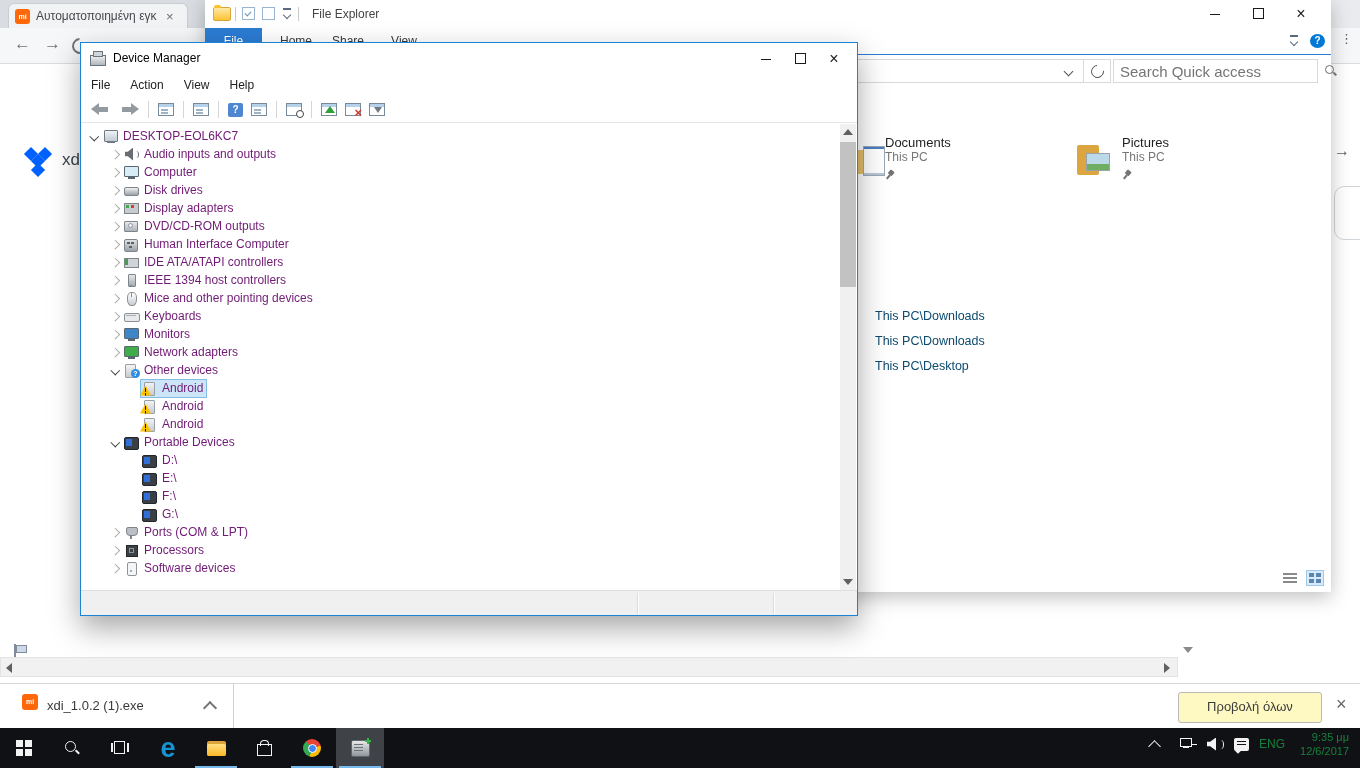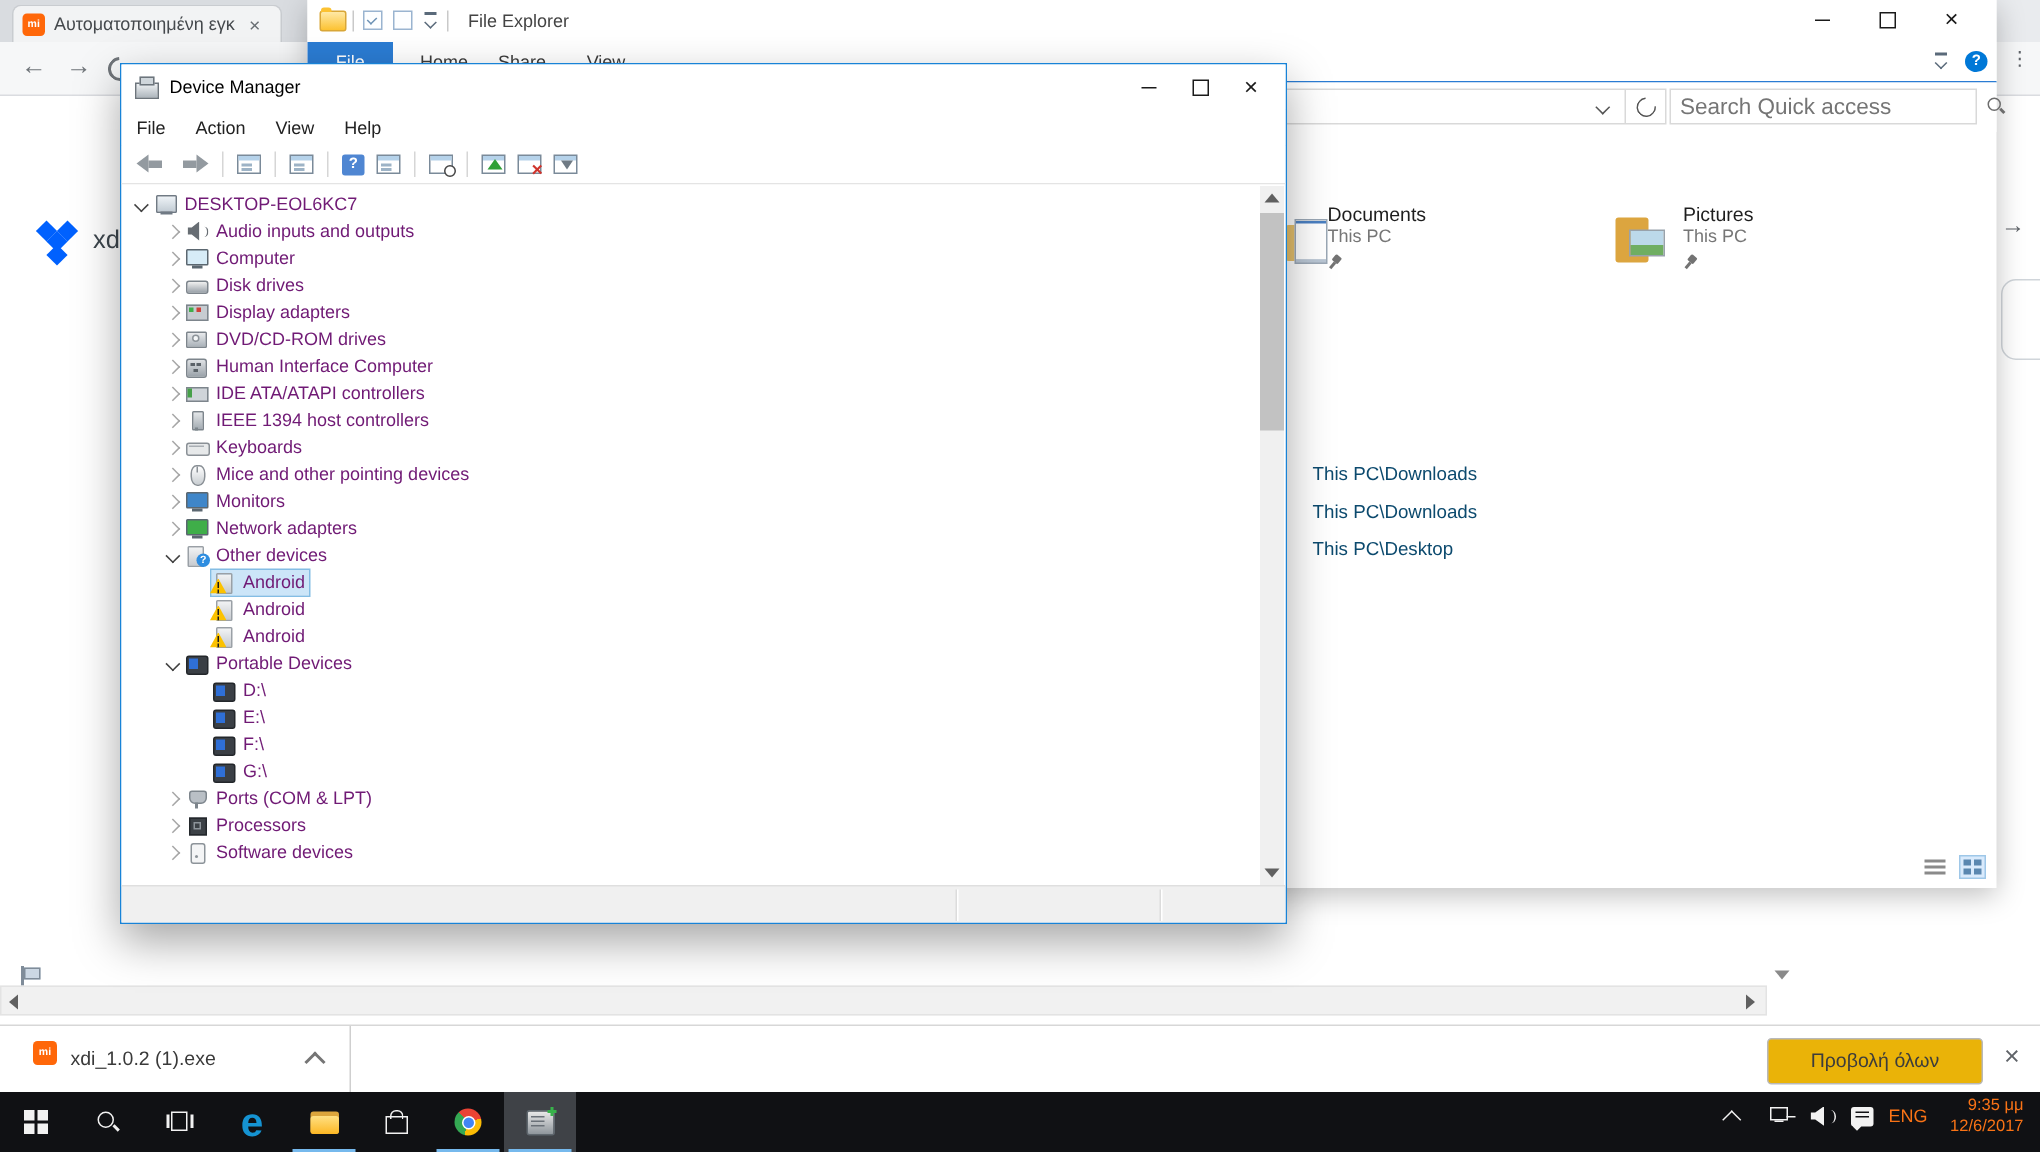--- a/index.html
+++ b/index.html
@@ -38,21 +38,21 @@
   .v-down{left:1183px;top:647px;border-left:5px solid transparent;border-right:5px solid transparent;border-top:6px solid #8a8a8a;}
 
   
   .dlbar{left:0;top:683px;width:1360px;height:45px;background:#fff;border-top:1px solid #d7d7d7;box-sizing:border-box;}
   .dl-ico{left:22px;top:10px;width:16px;height:16px;border-radius:3px;background:#ff6709;color:#fff;
     font-size:7px;font-weight:bold;text-align:center;line-height:16px;}
   .dl-ico::after{content:"mi";}
   .dl-name{left:47px;top:14px;font-size:13px;color:#3a3a3a;}
   .dl-chev{left:205px;top:19px;width:8px;height:8px;border-top:2px solid #757575;border-right:2px solid #757575;transform:rotate(-45deg);}
   .dl-sep{left:233px;top:0;width:1px;height:44px;background:#cfcfcf;}
-  .dl-showall{left:1178px;top:8px;width:142px;height:29px;border:1px solid #b9b9b9;border-radius:3px;background:#eab308;
+  .dl-showall{left:1178px;top:8px;width:142px;height:29px;border:1px solid #b9b9b9;border-radius:3px;background:#fef9c3;
     font-size:13px;color:#3c3c3c;text-align:center;line-height:28px;}
   .dl-close{left:1336px;top:11px;color:#5f6368;font-size:18px;line-height:18px;}
   .dl-close::after{content:"×";}
   .c-strip-right{left:1331px;top:0;width:29px;height:28px;background:#e9ebee;}
   .c-menu3{left:1340px;top:36px;color:#5f6368;font-size:13px;letter-spacing:0;line-height:6px;text-align:center;width:6px;}
   .pg-arrow{left:1334px;top:142px;color:#5f6368;font-size:16px;}
   .pg-arrow::after{content:"→";}
   .pg-roundbox{left:1334px;top:186px;width:40px;height:52px;border:1px solid #d0d5da;border-radius:10px;background:#fff;}
 
   
@@ -212,21 +212,21 @@
   .store-glyph{width:16px;height:16px;position:relative;}
   .store-glyph::before{content:"";position:absolute;left:4px;top:0;width:7px;height:5px;border:1.5px solid #f2f2f2;border-bottom:none;border-radius:4px 4px 0 0;}
   .store-glyph::after{content:"";position:absolute;left:1px;top:4px;width:13px;height:10px;border:1.5px solid #f2f2f2;}
   .chrome-glyph{width:18px;height:18px;border-radius:50%;position:relative;
     background:conic-gradient(from -45deg,#ea4335 0 120deg,#fbbc05 0 240deg,#34a853 0 360deg);}
   .chrome-glyph::after{content:"";position:absolute;left:4.5px;top:4.5px;width:9px;height:9px;border-radius:50%;background:#4285f4;border:1.5px solid #fff;box-sizing:border-box;}
   .dm-glyph{width:17px;height:15px;position:relative;background:linear-gradient(#e9e9e9,#8f969c);border:1px solid #5f676e;border-radius:2px;}
   .dm-glyph::before{content:"";position:absolute;left:2px;top:3px;width:9px;height:1.5px;background:#6a7178;box-shadow:0 3px 0 #6a7178,0 6px 0 #6a7178;}
   .dm-glyph::after{content:"";position:absolute;right:-2px;top:-3px;width:6px;height:6px;
     background:linear-gradient(#37b34a,#37b34a) 2px 0/2px 6px no-repeat,linear-gradient(#37b34a,#37b34a) 0 2px/6px 2px no-repeat;}
-  .tray{position:absolute;top:0;height:32px;display:flex;align-items:center;color:#f97316;}
+  .tray{position:absolute;top:0;height:32px;display:flex;align-items:center;color:#15803d;}
   .tray-chev{width:8px;height:8px;border-top:1.6px solid #f2f2f2;border-right:1.6px solid #f2f2f2;transform:rotate(-45deg);margin-top:4px;}
   .net-glyph{width:17px;height:13px;position:relative;}
   .net-glyph::before{content:"";position:absolute;left:0;top:0;width:12px;height:9px;border:1.5px solid #f2f2f2;box-sizing:border-box;}
   .net-glyph::after{content:"";position:absolute;left:3px;top:9px;width:6px;height:1.5px;background:#f2f2f2;box-shadow:8px -3px 0 #f2f2f2;}
   .spk-glyph{width:17px;height:13px;position:relative;}
   .spk-glyph::before{content:"";position:absolute;left:0;top:0;width:9px;height:13px;background:#f2f2f2;clip-path:polygon(0 32%,35% 32%,100% 0,100% 100%,35% 68%,0 68%);}
   .spk-glyph::after{content:"";position:absolute;left:10px;top:2px;width:6px;height:9px;border-right:1.6px solid #f2f2f2;border-radius:50%;}
   .ac-glyph{width:15px;height:13px;position:relative;background:#f2f2f2;border-radius:2px;}
   .ac-glyph::before{content:"";position:absolute;left:2px;bottom:-2px;width:4px;height:4px;background:#f2f2f2;transform:rotate(45deg);}
   .ac-glyph::after{content:"";position:absolute;left:3px;top:3px;width:9px;height:1.5px;background:#101114;box-shadow:0 3px 0 #101114;}
@@ -411,21 +411,21 @@
             <span class="tico i-display"></span>
             <span class="tlabel">Display adapters</span>
           </span>
         </div>
       <div class="trow lvl1">
           <span class="chevslot">
             <i class="chv col"></i>
           </span>
           <span class="hl">
             <span class="tico i-disc"></span>
-            <span class="tlabel">DVD/CD-ROM drives</span>
+            <span class="tlabel">DVD/CD-ROM outputs</span>
           </span>
         </div>
       <div class="trow lvl1">
           <span class="chevslot">
             <i class="chv col"></i>
           </span>
           <span class="hl">
             <span class="tico i-hid"></span>
             <span class="tlabel">Human Interface Computer</span>
           </span>
@@ -446,31 +446,31 @@
           <span class="hl">
             <span class="tico i-1394"></span>
             <span class="tlabel">IEEE 1394 host controllers</span>
           </span>
         </div>
       <div class="trow lvl1">
           <span class="chevslot">
             <i class="chv col"></i>
           </span>
           <span class="hl">
+            <span class="tico i-mouse"></span>
+            <span class="tlabel">Mice and other pointing devices</span>
+          </span>
+        </div>
+      <div class="trow lvl1">
+          <span class="chevslot">
+            <i class="chv col"></i>
+          </span>
+          <span class="hl">
             <span class="tico i-keyboard"></span>
             <span class="tlabel">Keyboards</span>
-          </span>
-        </div>
-      <div class="trow lvl1">
-          <span class="chevslot">
-            <i class="chv col"></i>
-          </span>
-          <span class="hl">
-            <span class="tico i-mouse"></span>
-            <span class="tlabel">Mice and other pointing devices</span>
           </span>
         </div>
       <div class="trow lvl1">
           <span class="chevslot">
             <i class="chv col"></i>
           </span>
           <span class="hl">
             <span class="tico i-monitor2"></span>
             <span class="tlabel">Monitors</span>
           </span>

